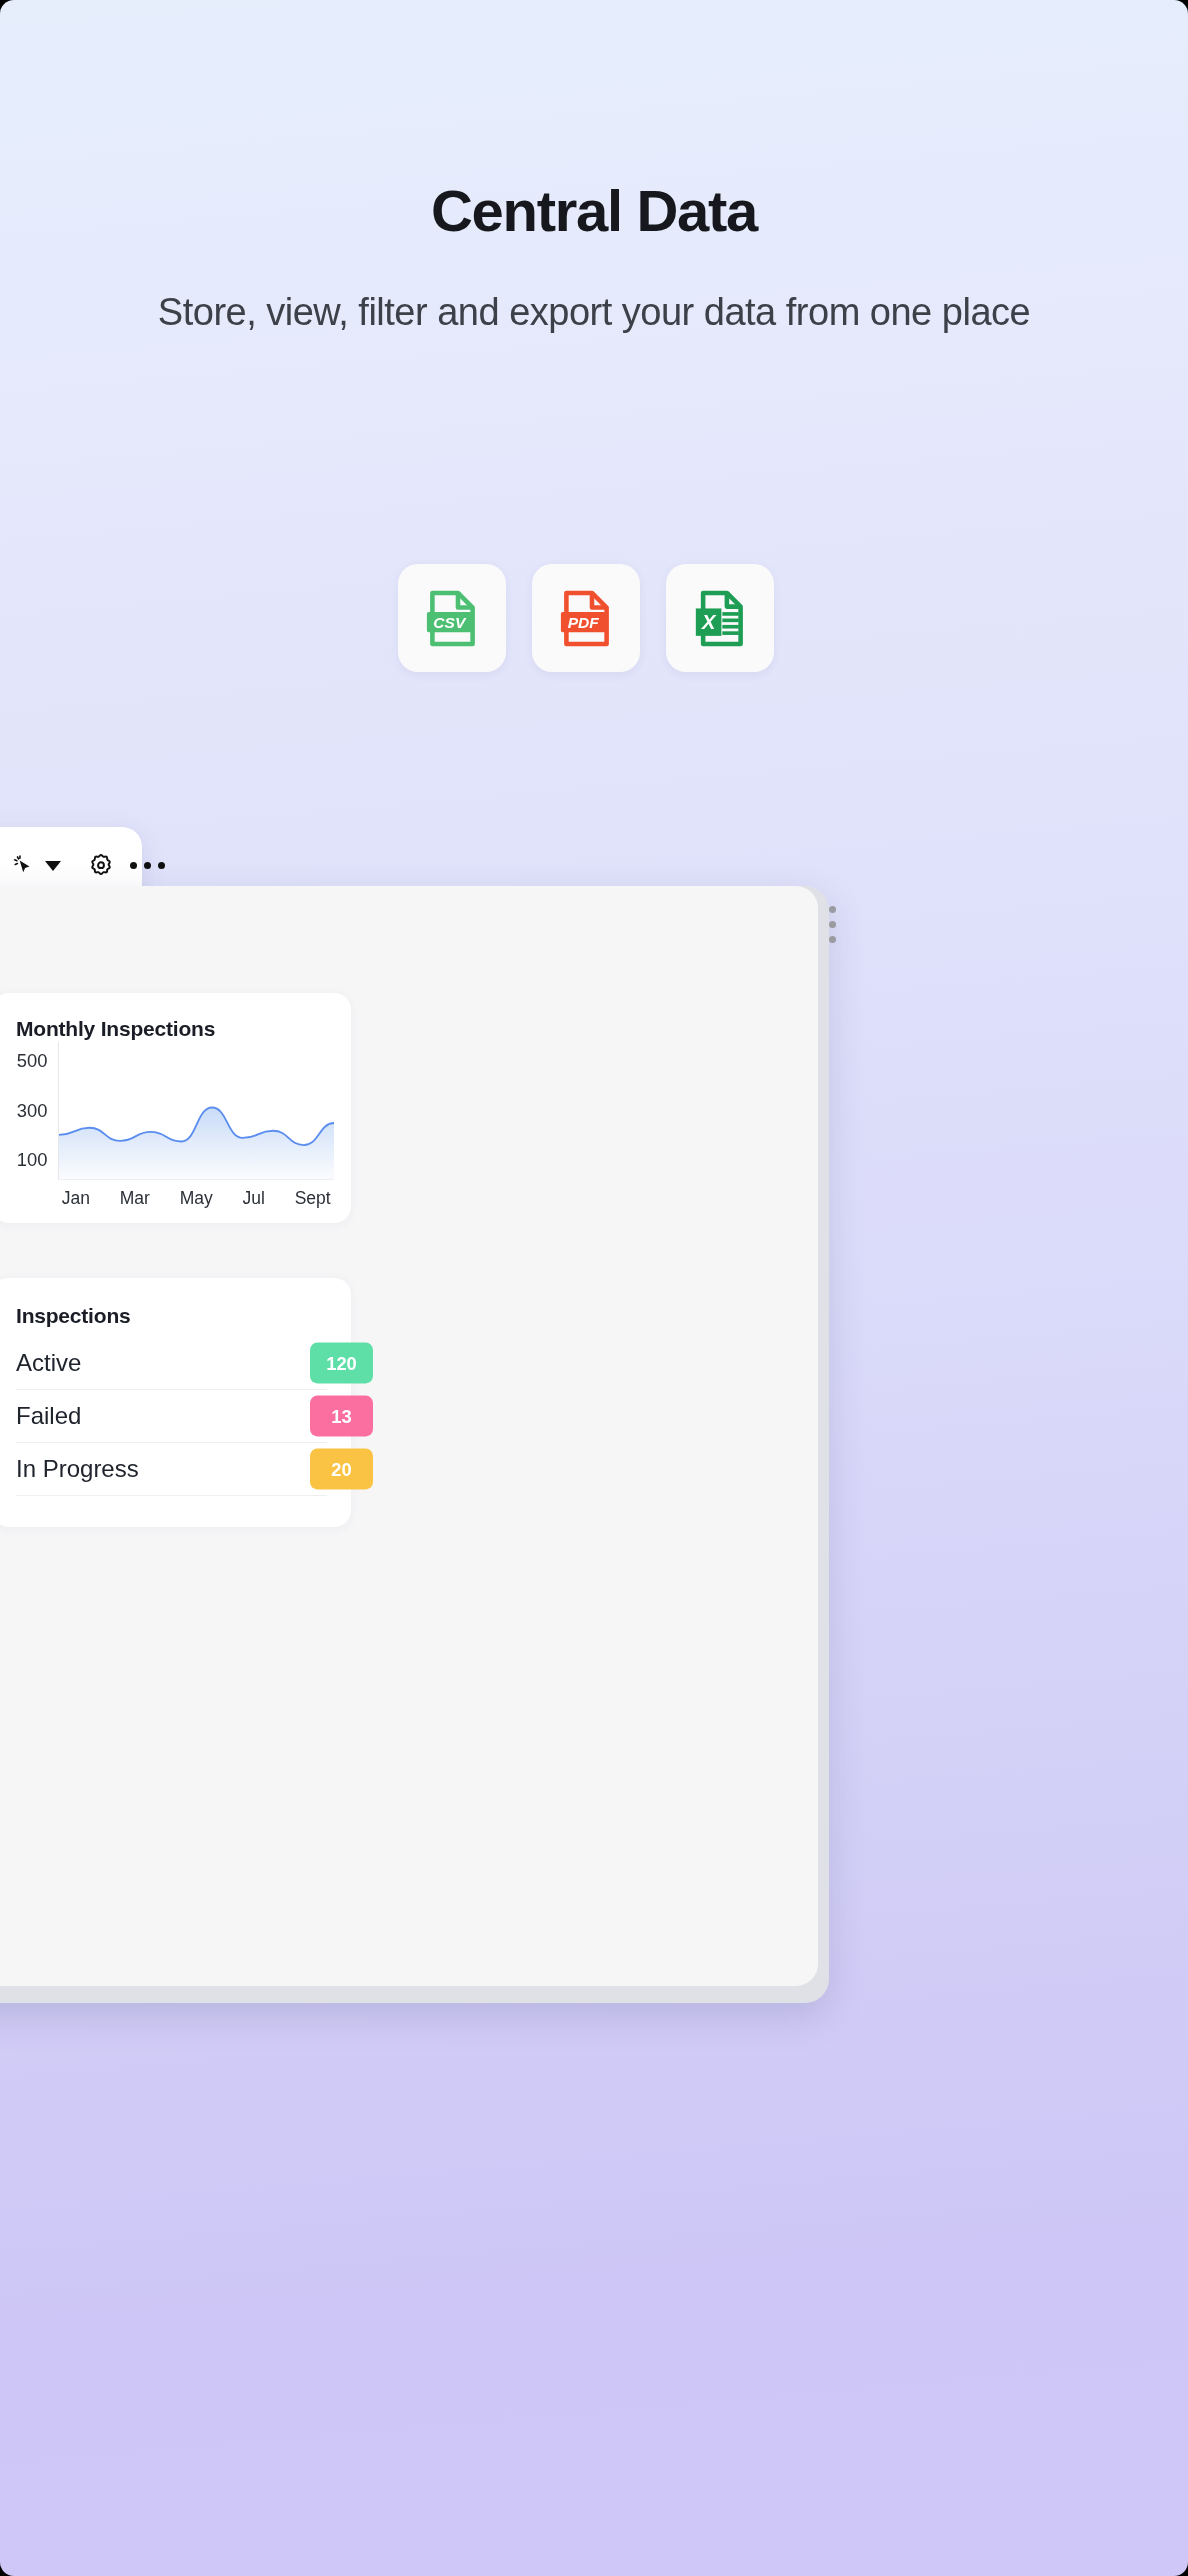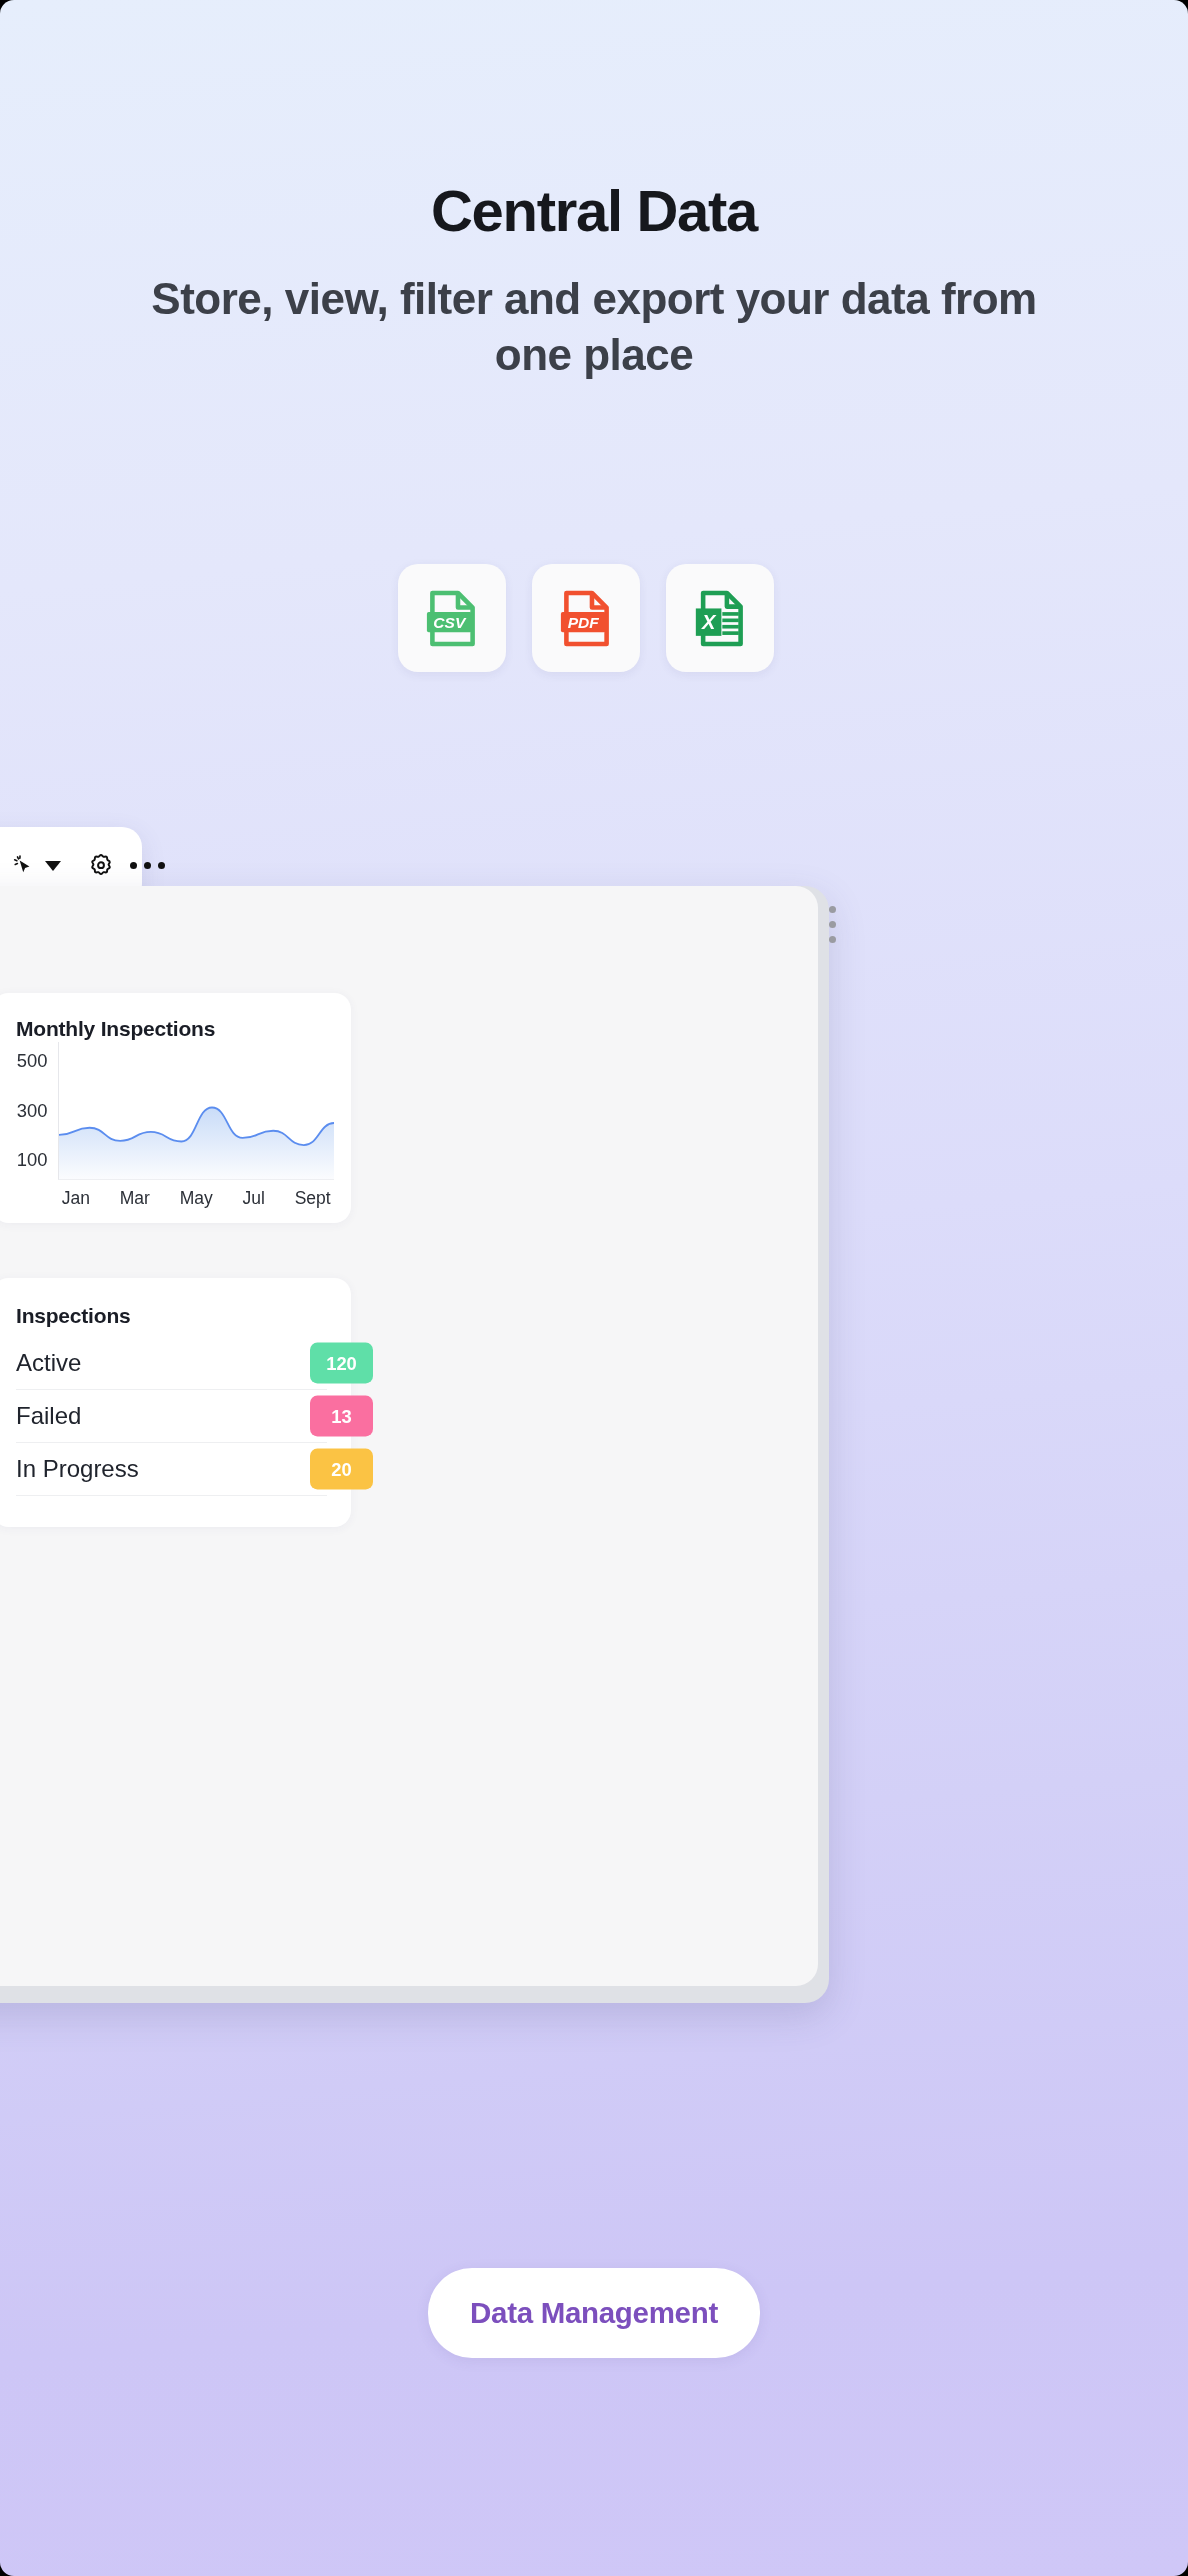--- a/index.html
+++ b/index.html
@@ -12,22 +12,22 @@
     background:linear-gradient(175deg,#e6eefc 0%,#e4e7fb 22%,#dcdcfa 48%,#d3d0f7 70%,#cdc6f6 88%,#cfc7f7 100%);
   }
 
   
   .hero { position:absolute; left:0; right:0; top:181px; text-align:center; }
   .hero h1 {
     font-size:58px; font-weight:800; color:#16181d;
     letter-spacing:-1.3px; line-height:1.05;
   }
   .hero p {
-    margin:29px auto 0; max-width:949px;
-    font-size:44px; font-weight:700; color:#3c4049;
+    margin:46px auto 0; max-width:949px;
+    font-size:38px; font-weight:400; color:#3c4049;
     line-height:1.28; letter-spacing:-0.5px;
   }
 
   
   .formats {
     position:absolute; top:564px; left:0; right:16px;
     display:flex; justify-content:center; gap:26px;font-style:italic;
   }
   .fmt {
     width:108px; height:108px; border-radius:20px;
@@ -242,17 +242,16 @@
               <span class="badge" style="background: rgb(251, 195, 68);">20</span>
             </div>
           </div>
         </div>
 
       </div>
     </div>
   </div>
 
   <div class="pills">
-    <div class="pill">Data Management</div>
   </div>
 
 </div>
 
 
 </body></html>

